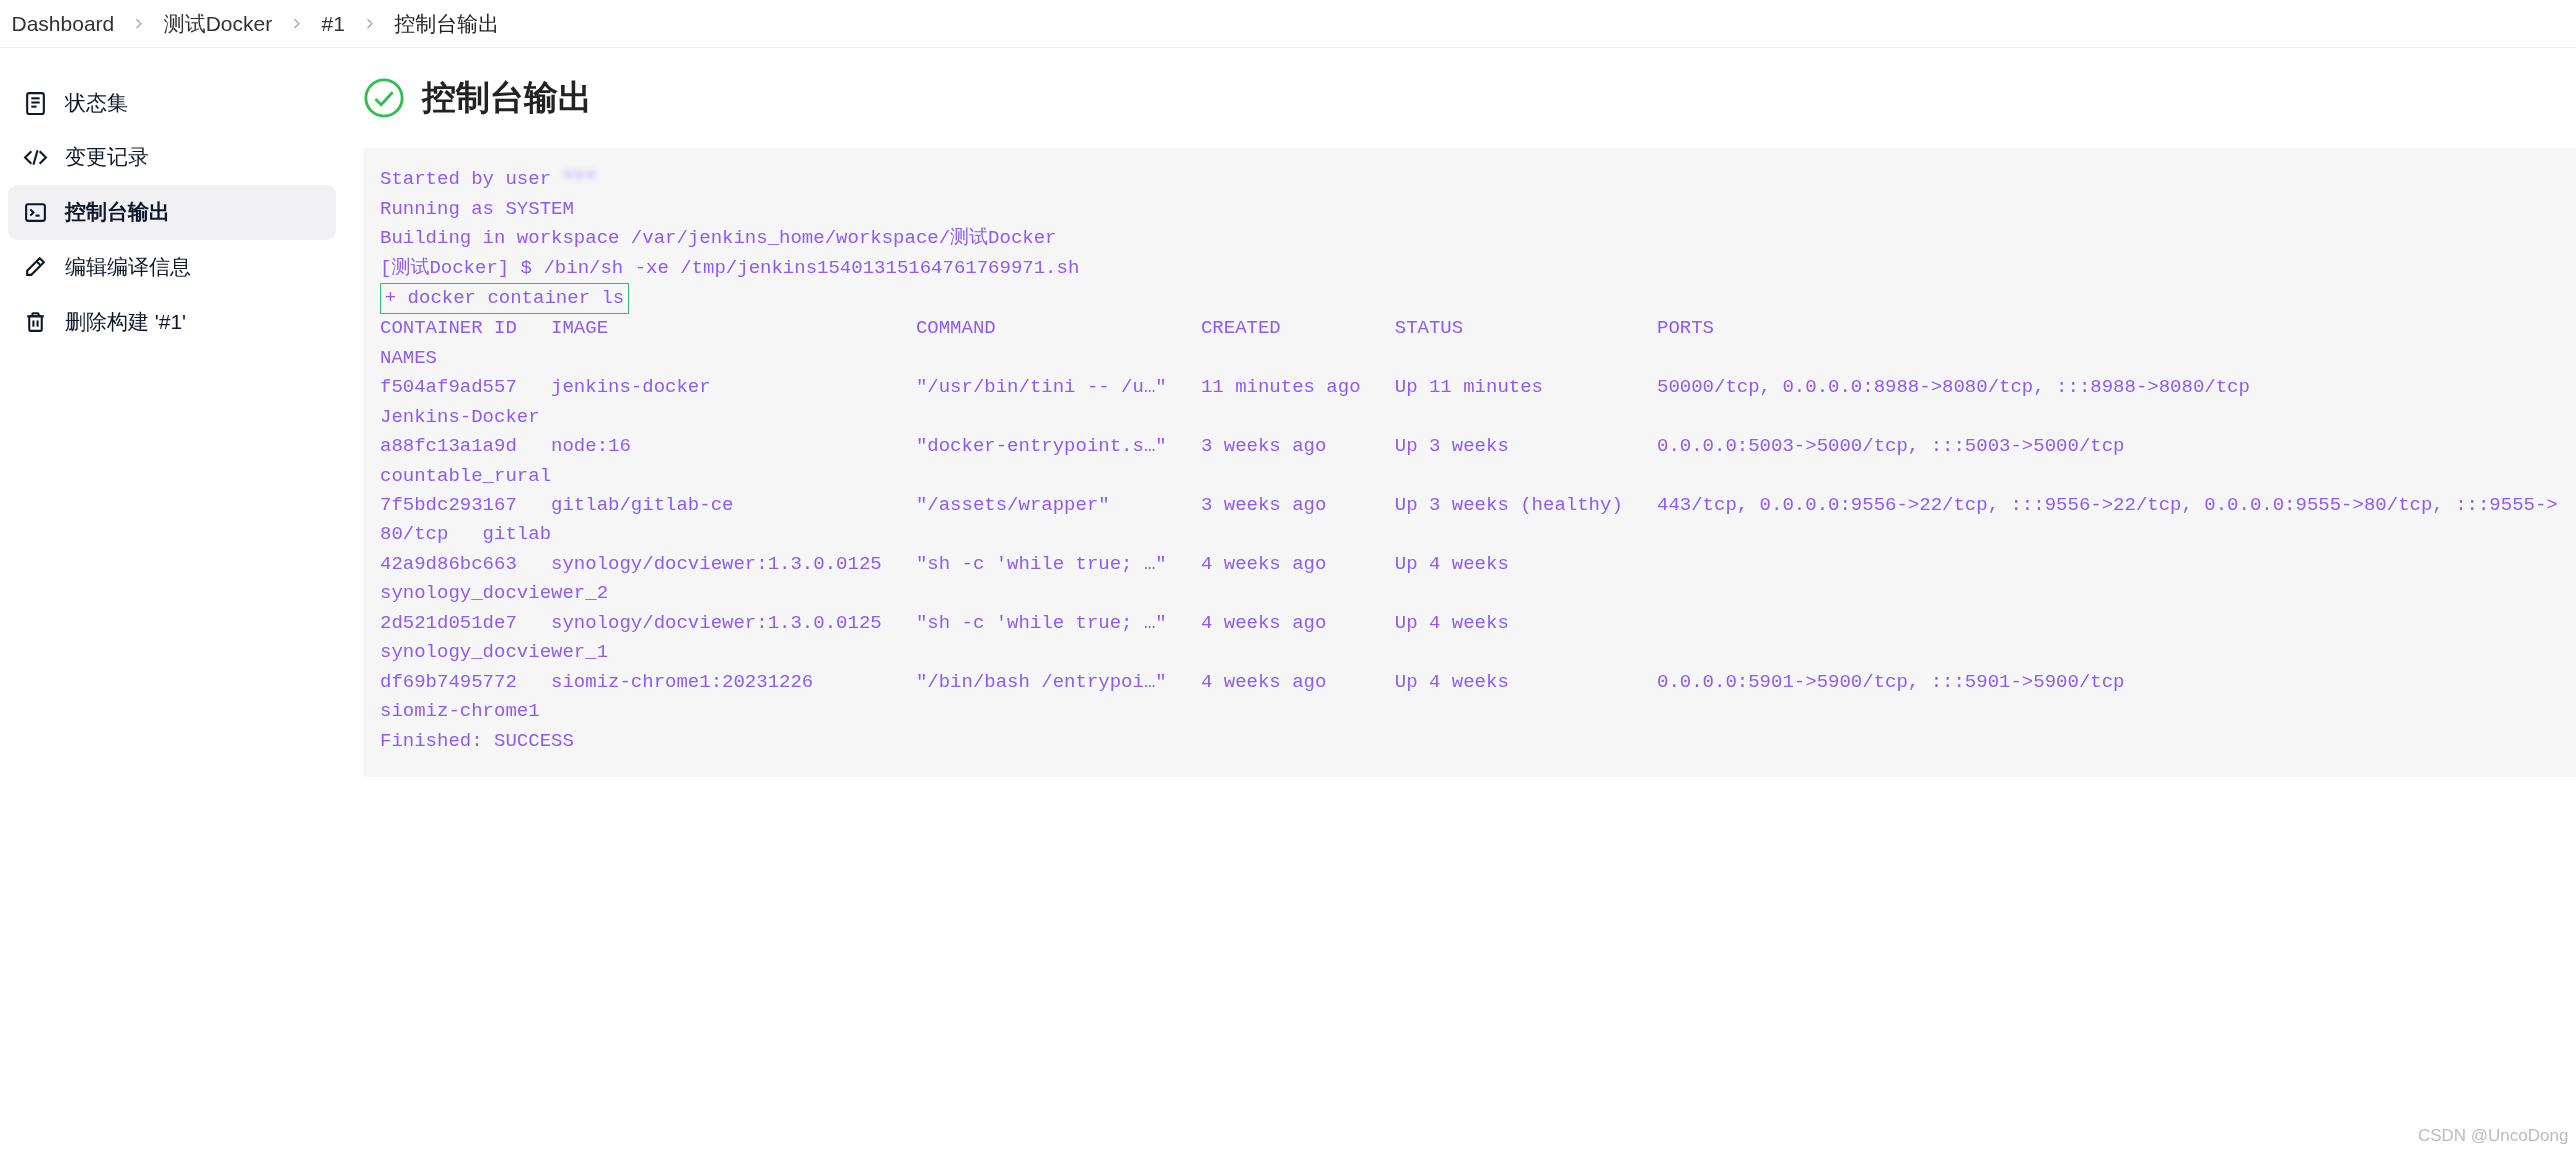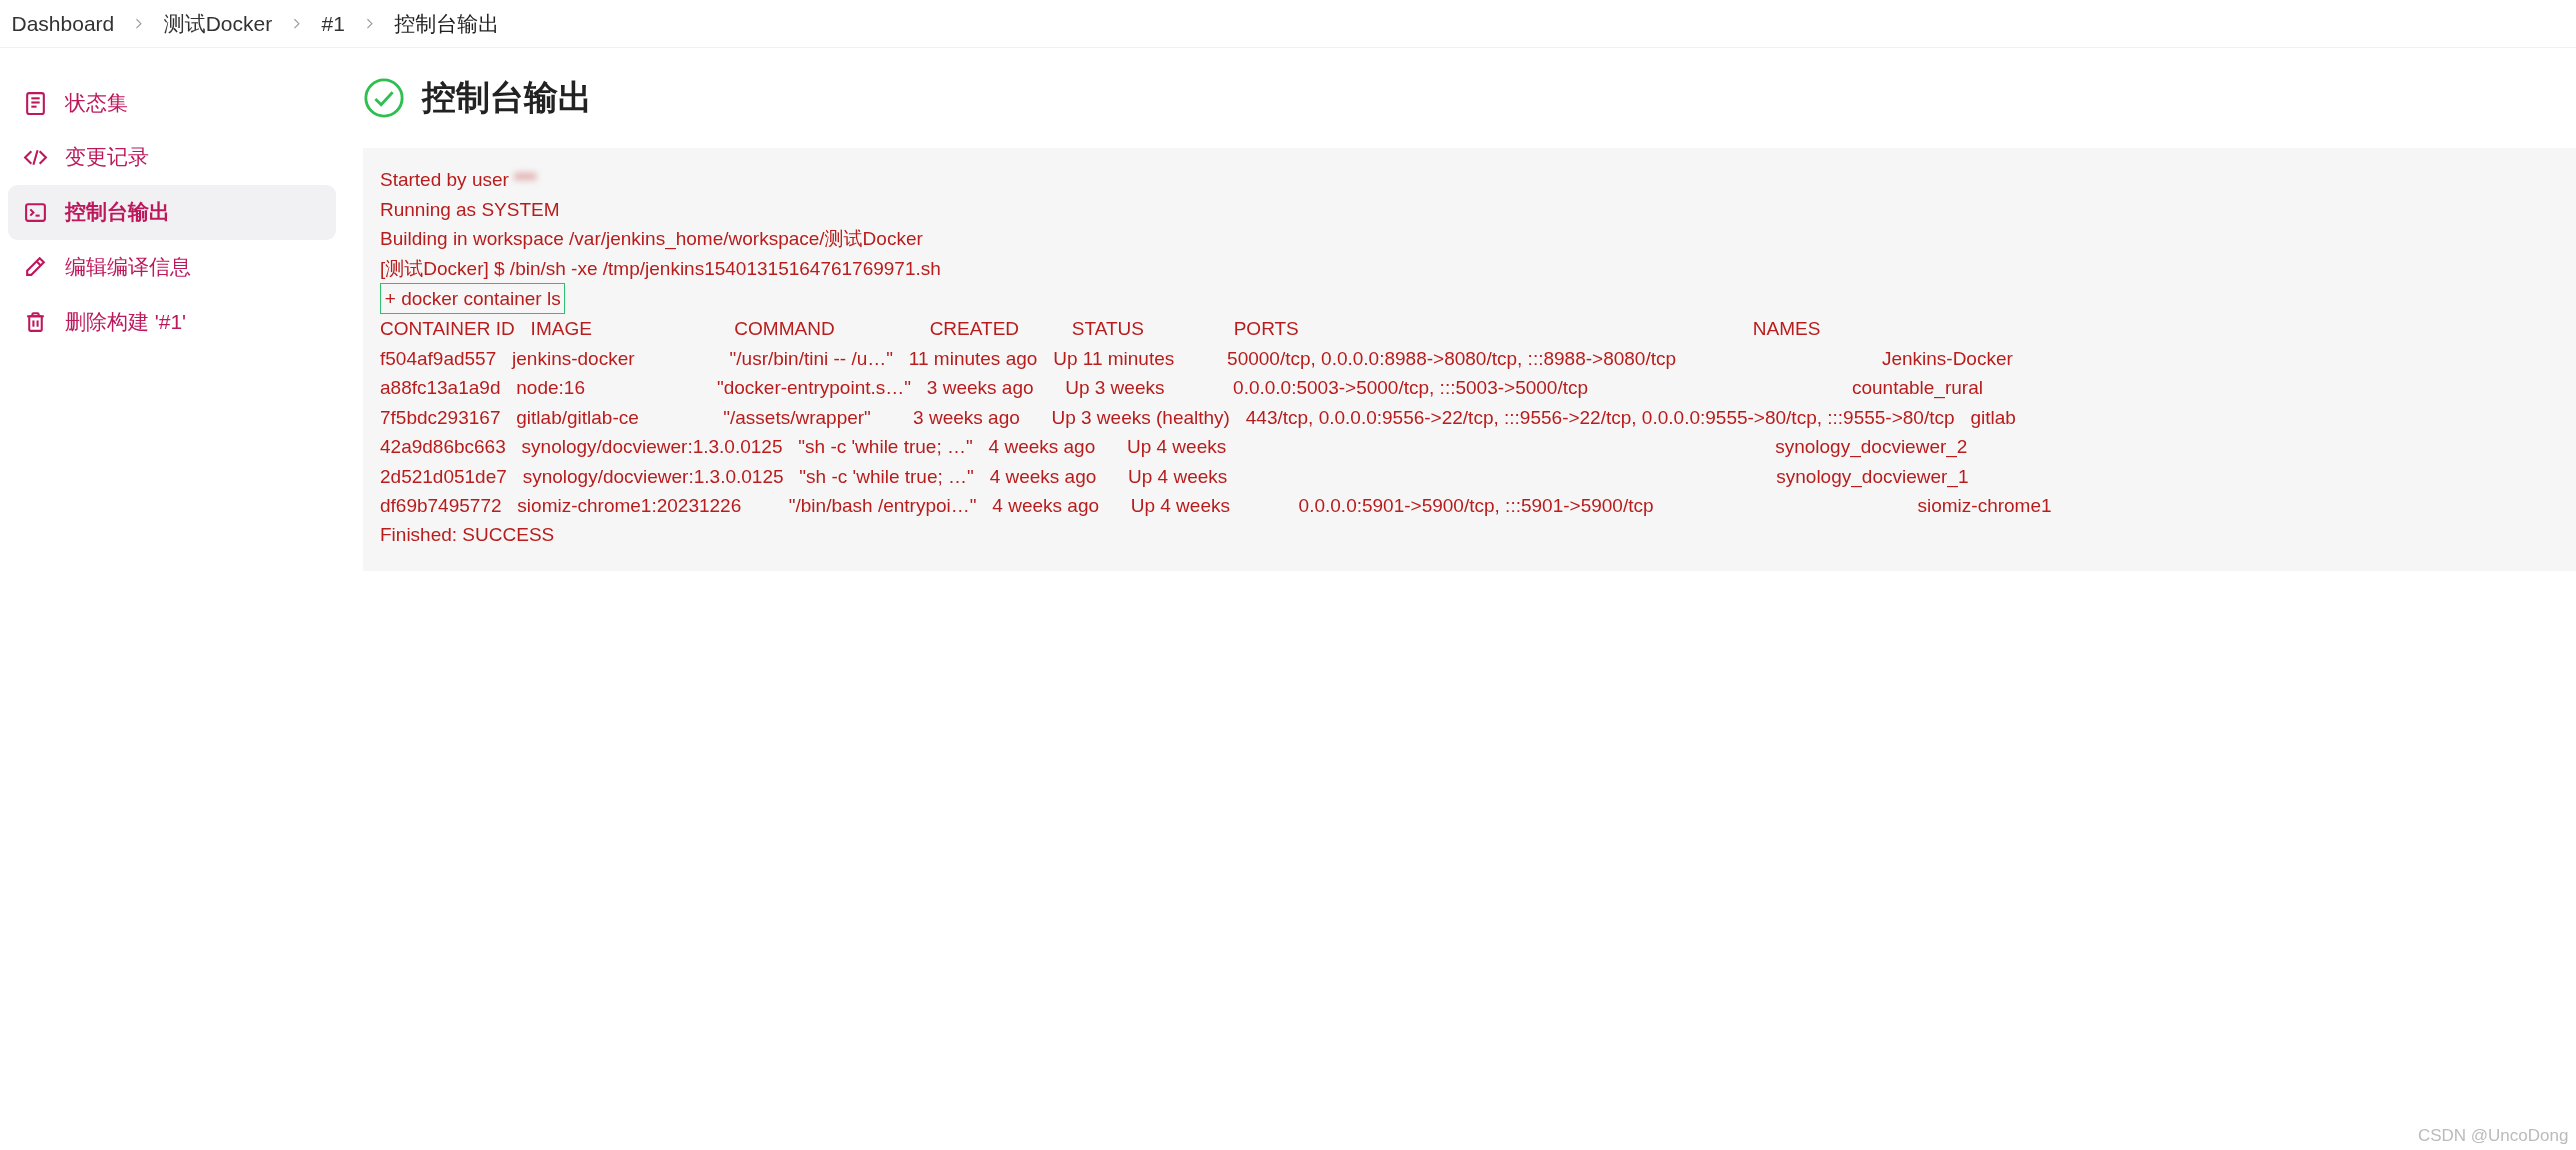--- a/index.html
+++ b/index.html
@@ -29,21 +29,21 @@
       flex-shrink: 0;
     }
     .nav-item {
       display: flex;
       align-items: center;
       gap: 17px;
       padding: 13.4px 15.3px;
       border-radius: 9.6px;
       cursor: pointer;
       font-size: 21px;
-      color: #be185d;
+      color: #0f172a;
     }
     .nav-item.active {
       background: #f1f1f3;
       font-weight: 600;
     }
     .nav-item.sub {
       padding-left: 34px;
     }
     .nav-item .icon { width: 25px; height: 25px; display:inline-flex; align-items:center; justify-content:center; }
     .nav-item .icon svg { width: 25px; height: 25px; stroke: #333; }
@@ -63,24 +63,24 @@
       display:inline-flex; align-items:center; justify-content:center;
     }
     .page-header .ok-icon svg { width: 42px; height: 42px; }
     .page-title {
       font-size: 34px;
       font-weight: 700;
     }
     .console {
       background: #f6f6f6;
       padding: 17px 17px 21px 17px;
-      font-family: Liberation Sans, sans-serif;
+      font-family: Liberation Mono, monospace;
       font-size: 19px;
       line-height: 1.55;
-      color: #b91c1c;
+      color: #8b5cf6;
       white-space: pre-wrap;
       word-break: break-all;
     }
     .console .started-user {
       filter: blur(3.8px);
       display: inline-block;
     }
     .console .highlight {
       border: 1px solid #2fbf71;
       display: inline-block;

